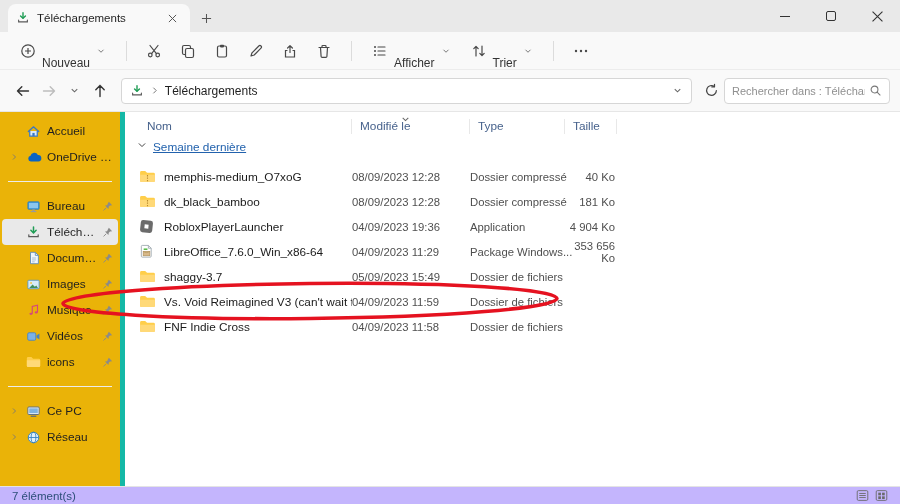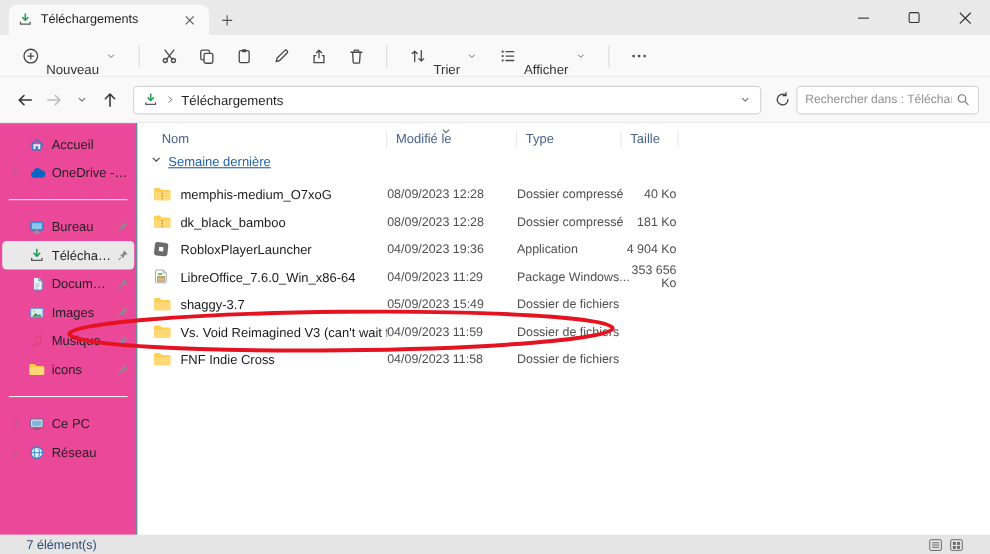--- a/index.html
+++ b/index.html
@@ -33,21 +33,21 @@
                 display:flex; align-items:center; padding:0 8px; gap:6px; margin-left:8px; }
   .addr-text { font-size:12px; color:#1f1f1f; }
   .addr-spacer { flex:1; }
   .searchbox { margin-left:auto; width:166px; height:26px; background:#fff; border:1px solid #d6d6d6; border-radius:4px;
                display:flex; align-items:center; padding:0 7px; gap:4px; }
   .searchbox input { border:none; outline:none; flex:1; font-family:"Liberation Sans",sans-serif; font-size:11px; color:#333; background:transparent; min-width:0; }
   .searchbox input::placeholder { color:#8f8f8f; }
 
   
   .bodyrow { display:flex; height:374px; }
-  .sidebar { width:125px; border-right:1px solid #14b8a6; padding-top:6px; background:#ec4899; }
+  .sidebar { width:125px; border-right:5px solid #14b8a6; padding-top:6px; background:#eab308; }
   .side-item { height:26px; display:flex; align-items:center; padding:0 4px 0 6px; gap:5px; font-size:11.8px; color:#1f1f1f; border-radius:4px; margin:0 2px; }
   .side-item.selected { background:#e9e9e9; }
   .chev-slot { width:12px; display:flex; justify-content:center; flex:0 0 12px; }
   .s-icon { width:17px; flex:0 0 17px; display:flex; justify-content:center; }
   .s-label { white-space:nowrap; overflow:hidden; text-overflow:ellipsis; }
   .pin { margin-left:auto; flex:0 0 11px; display:flex; }
   .side-sep { height:1px; background:#ececec; margin:11px 8px; }
 
   .content { flex:1; position:relative; background:#fff; }
   .cols { display:grid; grid-template-columns:213px 118px 95px 52px; padding-left:14px; height:28px; align-items:center;
@@ -56,21 +56,21 @@
   .col-h.first { padding-left:8px; }
   .sort-chev { position:absolute; left:276px; top:0px; }
   .group-hdr { height:24px; display:flex; gap:6px; padding-left:12px; color:#2262ad; font-size:11.8px;text-decoration:underline; }
   .row { display:grid; grid-template-columns:213px 118px 95px 52px; height:25px; align-items:center; padding-left:14px; }
   .cell-name { display:flex; align-items:center; gap:7px; font-size:11.8px; color:#1b1b1b; white-space:nowrap; overflow:hidden; }
   .cell-meta { font-size:11.3px; color:#4f4f4f; white-space:nowrap; }
   .cell-size { font-size:11.3px; color:#4f4f4f; text-align:right; padding-right:2px; }
   .f-icon { flex:0 0 18px; display:flex; }
 
   
-  .statusbar { height:18px; border-top:1px solid #e4e4e4; display:flex; align-items:center; padding:0 24px; background:#e5e5e5; }
+  .statusbar { height:18px; border-top:1px solid #e4e4e4; display:flex; align-items:center; padding:0 12px; background:#c4b5fd; }
   .status-text { font-size:11.5px; color:#2d4f79; }
   .status-views { margin-left:auto; display:flex; gap:6px; }
 
   
   .annotation { position:absolute; left:0; top:0; pointer-events:none; z-index:50; }
 </style>
 </head>
 <body>
 
 <div class="window">
@@ -154,36 +154,36 @@
     <div class="tb-ico">
       <svg width="16" height="16" viewBox="0 0 16 16">
           <path d="M3 4.5h10" stroke="#494949" stroke-width="1.2" stroke-linecap="round"></path>
           <path d="M6 4.3V3.2a.7.7 0 0 1 .7-.7h2.6a.7.7 0 0 1 .7.7v1.1" stroke="#494949" stroke-width="1.2" fill="none"></path>
           <path d="M4.5 4.5l.6 9a1 1 0 0 0 1 .9h3.8a1 1 0 0 0 1-.9l.6-9" stroke="#494949" stroke-width="1.2" fill="none"></path>
         </svg>
     </div>
     <div class="tb-div"></div>
     <div class="tb-btn">
       <svg width="16" height="16" viewBox="0 0 16 16">
-          <path d="M5 13V3.5M2.8 5.7L5 3.5l2.2 2.2" stroke="#494949" stroke-width="1.2" fill="none" stroke-linecap="round" stroke-linejoin="round"></path>
-          <path d="M11 3v9.5M8.8 10.3l2.2 2.2 2.2-2.2" stroke="#494949" stroke-width="1.2" fill="none" stroke-linecap="round" stroke-linejoin="round"></path>
-        </svg>
-      <span class="tb-label">Trier</span>
-      <svg width="10" height="10" viewBox="0 0 16 16">
-          <path d="M4 6l4 4 4-4" stroke="#666" stroke-width="1.4" fill="none"></path>
-        </svg>
-    </div>
-    <div class="tb-btn">
-      <svg width="16" height="16" viewBox="0 0 16 16">
           <circle cx="3" cy="4" r="1" fill="#494949"></circle>
           <circle cx="3" cy="8" r="1" fill="#494949"></circle>
           <circle cx="3" cy="12" r="1" fill="#494949"></circle>
           <path d="M6 4h7M6 8h7M6 12h7" stroke="#494949" stroke-width="1.2" stroke-linecap="round"></path>
         </svg>
       <span class="tb-label">Afficher</span>
+      <svg width="10" height="10" viewBox="0 0 16 16">
+          <path d="M4 6l4 4 4-4" stroke="#666" stroke-width="1.4" fill="none"></path>
+        </svg>
+    </div>
+    <div class="tb-btn">
+      <svg width="16" height="16" viewBox="0 0 16 16">
+          <path d="M5 13V3.5M2.8 5.7L5 3.5l2.2 2.2" stroke="#494949" stroke-width="1.2" fill="none" stroke-linecap="round" stroke-linejoin="round"></path>
+          <path d="M11 3v9.5M8.8 10.3l2.2 2.2 2.2-2.2" stroke="#494949" stroke-width="1.2" fill="none" stroke-linecap="round" stroke-linejoin="round"></path>
+        </svg>
+      <span class="tb-label">Trier</span>
       <svg width="10" height="10" viewBox="0 0 16 16">
           <path d="M4 6l4 4 4-4" stroke="#666" stroke-width="1.4" fill="none"></path>
         </svg>
     </div>
     <div class="tb-div"></div>
     <div class="tb-ico">
       <svg width="16" height="16" viewBox="0 0 16 16">
           <circle cx="3" cy="8" r="1.2" fill="#494949"></circle>
           <circle cx="8" cy="8" r="1.2" fill="#494949"></circle>
           <circle cx="13" cy="8" r="1.2" fill="#494949"></circle>
@@ -342,20 +342,36 @@
       <div class="side-item">
         <span class="chev-slot"></span>
         <span class="s-icon">
             <svg width="14" height="14" viewBox="0 0 16 16">
               <path d="M6 12.2V4l6-1.5v8.2" stroke="#d6477a" stroke-width="1.3" fill="none"></path>
               <ellipse cx="4.6" cy="12.4" rx="1.8" ry="1.3" fill="#d6477a"></ellipse>
               <ellipse cx="10.6" cy="10.8" rx="1.8" ry="1.3" fill="#d6477a"></ellipse>
             </svg>
           </span>
         <span class="s-label">Musique</span>
+        <span class="pin">
+            <svg width="10" height="10" viewBox="0 0 12 12">
+              <path d="M7 1l4 4-2.6.5L6.9 7 6.5 9.6 2.4 5.5 5 5.1l.5-1.5z" fill="#8a8a8a"></path>
+              <path d="M3.5 8.5L1 11" stroke="#8a8a8a" stroke-width="1.1" stroke-linecap="round"></path>
+            </svg>
+          </span>
+      </div>
+      <div class="side-item">
+        <span class="chev-slot"></span>
+        <span class="s-icon">
+            <svg width="15" height="15" viewBox="0 0 16 16">
+              <rect x="1.8" y="4" width="8.6" height="8" rx="1.4" fill="#7ab1e8" stroke="#4a84bd" stroke-width="0.9"></rect>
+              <path d="M11.2 7L14.3 4.8v6.4L11.2 9z" fill="#4a84bd"></path>
+            </svg>
+          </span>
+        <span class="s-label">Vidéos</span>
         <span class="pin">
             <svg width="10" height="10" viewBox="0 0 12 12">
               <path d="M7 1l4 4-2.6.5L6.9 7 6.5 9.6 2.4 5.5 5 5.1l.5-1.5z" fill="#8a8a8a"></path>
               <path d="M3.5 8.5L1 11" stroke="#8a8a8a" stroke-width="1.1" stroke-linecap="round"></path>
             </svg>
           </span>
       </div>
       <div class="side-item">
         <span class="chev-slot"></span>
         <span class="s-icon">

